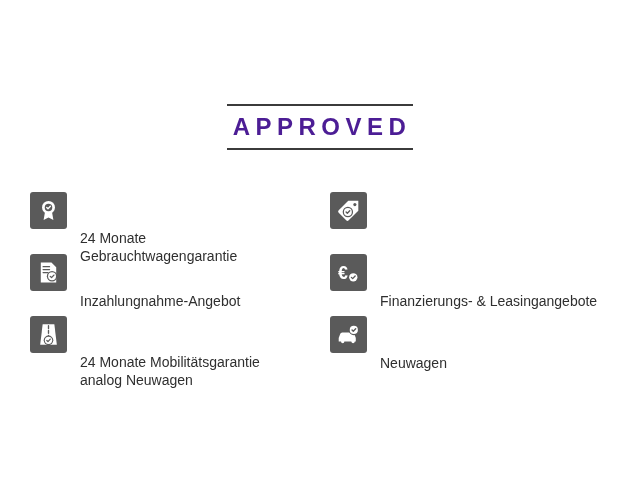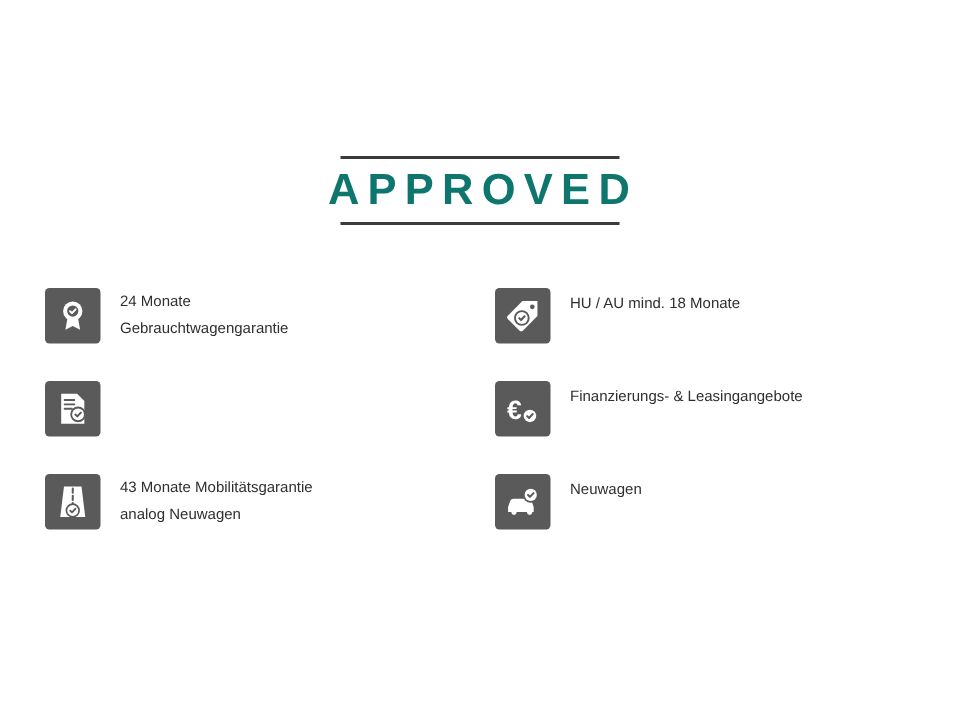--- a/index.html
+++ b/index.html
@@ -28,24 +28,24 @@
     width: 640px;
     text-align: center;
   }
   .title-rule {
     width: 186px;
     height: 2px;
     background: #3b3b3b;
     margin: 0 auto;
   }
   .title-text {
-    font-size: 29px;
+    font-size: 24px;
     font-weight: bold;
     letter-spacing: 5.5px;
-    color: #0f766e;
+    color: #4c1d95;
     line-height: 36px;
     padding: 3px 0 3px 4px;
     font-family: "Liberation Sans", sans-serif;
   }
   
   .grid {
     position: absolute;
     top: 192px;
     left: 30px;
     width: 584px;
@@ -67,26 +67,27 @@
     flex: 0 0 37px;
     position: relative;
     display: flex;
     align-items: center;
     justify-content: center;
   }
   .icon-box svg {
     display: block;
   }
   .feature-label {
-    font-size: 10px;
+    font-size: 14px;
     color: #2f2f2f;
     line-height: 18px;
     padding-top: 2px;
     white-space: pre-line;
     font-family: "Liberation Sans", sans-serif;
+    margin-top: 36px;
   }
   .row-tall .feature-label {
     padding-top: 1px;
   }
 </style>
 </head>
 <body>
 
 <div class="page">
 
@@ -115,33 +116,33 @@
     <div class="feature">
       <div class="icon-box">
         <svg width="25" height="25" viewBox="0 0 24 24" aria-hidden="true">
           <path d="M11.8 2.6 L2.6 11.8 a1.7 1.7 0 0 0 0 2.4 l7.2 7.2 a1.7 1.7 0 0 0 2.4 0 l9.2 -9.2 V2.6 Z" fill="#ffffff"></path>
           <circle cx="18.1" cy="6.3" r="1.5" fill="#5a5a5a"></circle>
           <circle cx="11.4" cy="13.4" r="5" fill="#5a5a5a"></circle>
           <circle cx="11.4" cy="13.4" r="3.8" fill="#ffffff"></circle>
           <path d="M9.7 13.5 l1.2 1.2 l2.3 -2.4" stroke="#5a5a5a" stroke-width="1.3" fill="none" stroke-linecap="round" stroke-linejoin="round"></path>
         </svg>
       </div>
-      <div class="feature-label">HU / AU mind. 18 Monate</div>
     </div>
 
     <div class="feature">
       <div class="icon-box">
         <svg width="25" height="25" viewBox="0 0 24 24" aria-hidden="true">
           <path d="M4.6 2.4 h10.2 l4.6 4.6 v14.6 H4.6 Z" fill="#ffffff"></path>
           <path d="M6.8 6.4 h6.2 M6.8 9.2 h6.2 M6.8 12 h4.6" stroke="#5a5a5a" stroke-width="1.2" stroke-linecap="round"></path>
           <circle cx="15.4" cy="15.6" r="5" fill="#5a5a5a"></circle>
           <circle cx="15.4" cy="15.6" r="3.8" fill="#ffffff"></circle>
           <path d="M13.7 15.7 l1.2 1.2 l2.3 -2.4" stroke="#5a5a5a" stroke-width="1.3" fill="none" stroke-linecap="round" stroke-linejoin="round"></path>
         </svg>
       </div>
+      <div class="feature-label">Inzahlungnahme-Angebot</div>
     </div>
 
     <div class="feature">
       <div class="icon-box">
         <svg width="25" height="25" viewBox="0 0 24 24" aria-hidden="true">
           <text x="2" y="18.4" font-family="Liberation Sans, sans-serif" font-size="17" font-weight="bold" fill="#ffffff">€</text>
           <circle cx="16.6" cy="16.6" r="5.1" fill="#5a5a5a"></circle>
           <circle cx="16.6" cy="16.6" r="4" fill="#ffffff"></circle>
           <path d="M14.8 16.7 l1.2 1.2 l2.4 -2.5" stroke="#5a5a5a" stroke-width="1.3" fill="none" stroke-linecap="round" stroke-linejoin="round"></path>
         </svg>
@@ -153,21 +154,21 @@
     <div class="feature row-tall">
       <div class="icon-box">
         <svg width="25" height="25" viewBox="0 0 24 24" aria-hidden="true">
           <path d="M6.4 2.2 h11.2 l2.4 19.6 H4 Z" fill="#ffffff"></path>
           <path d="M12 3.6 v2.6 M12 8.2 v2.6 M12 12.8 v2.6" stroke="#5a5a5a" stroke-width="1.3" stroke-linecap="round"></path>
           <circle cx="12" cy="17.6" r="4.6" fill="#5a5a5a"></circle>
           <circle cx="12" cy="17.6" r="3.5" fill="#ffffff"></circle>
           <path d="M10.4 17.7 l1.1 1.1 l2.2 -2.3" stroke="#5a5a5a" stroke-width="1.2" fill="none" stroke-linecap="round" stroke-linejoin="round"></path>
         </svg>
       </div>
-      <div class="feature-label">43 Monate Mobilitätsgarantie
+      <div class="feature-label">24 Monate Mobilitätsgarantie
 analog Neuwagen</div>
     </div>
 
     <div class="feature">
       <div class="icon-box">
         <svg width="25" height="25" viewBox="0 0 24 24" aria-hidden="true">
           <path d="M2.6 15.4 l1.4 -4 a2.2 2.2 0 0 1 2 -1.4 h9.6 a2.2 2.2 0 0 1 2 1.4 l1.4 4 v3.2 H2.6 Z" fill="#ffffff"></path>
           <circle cx="6.4" cy="18.8" r="1.6" fill="#ffffff"></circle>
           <circle cx="16.4" cy="18.8" r="1.6" fill="#ffffff"></circle>
           <circle cx="17.1" cy="7.6" r="5" fill="#5a5a5a"></circle>

